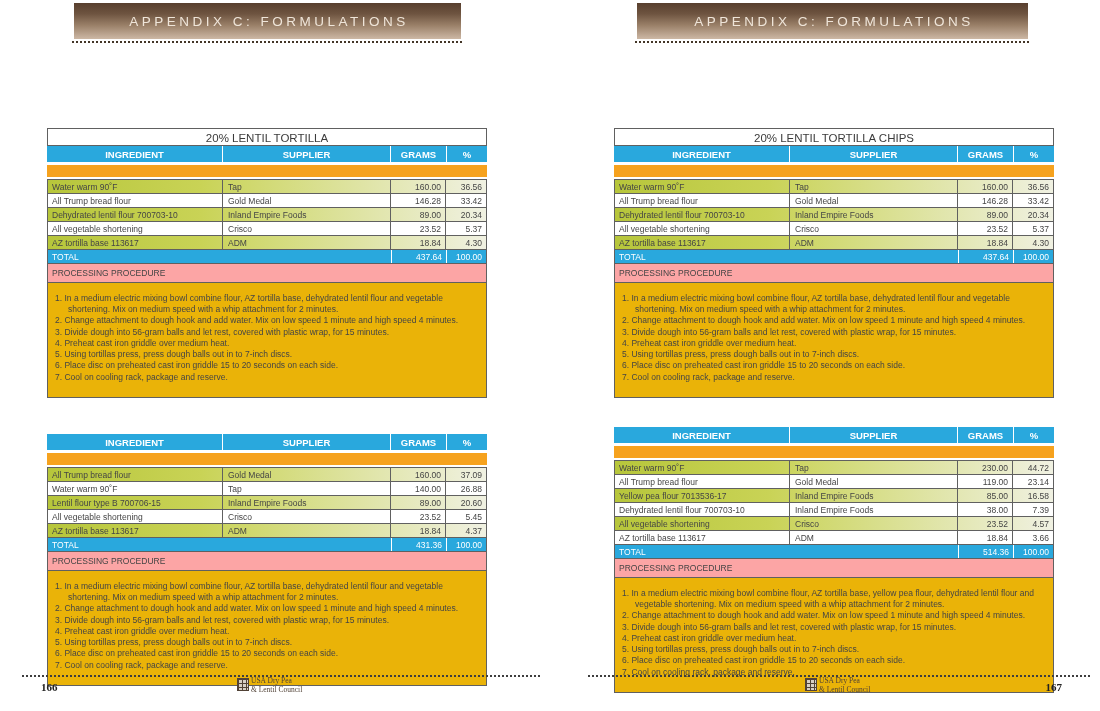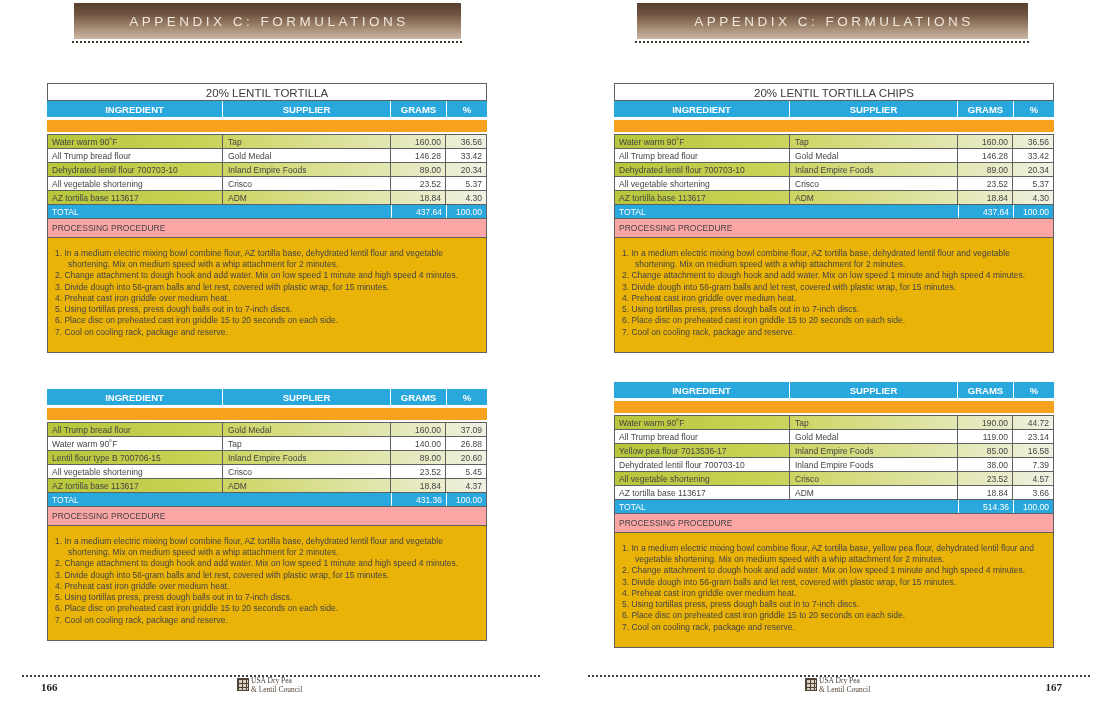--- a/index.html
+++ b/index.html
@@ -16,21 +16,21 @@
     display: flex; align-items: center; justify-content: center;
   }
   #page-left .banner { left: 74px; width: 387px; }
   #page-right .banner { left: 87px; width: 391px; }
   .banner span { color: #efe5d9; font-size: 13.5px; letter-spacing: 3.5px; padding-left: 3px; }
 
   .banner-dots { position: absolute; top: 41px; border-top: 2px dotted #443628; }
   #page-left .banner-dots { left: 72px; width: 390px; }
   #page-right .banner-dots { left: 85px; width: 394px; }
 
-  .ftable { position: absolute; width: 440px; background: #fff; }
+  .ftable { position: absolute; width: 440px; background: #fff; margin-top: 45px; }
   #page-left .ftable { left: 47px; }
   #page-right .ftable { left: 64px; }
   .pos-top { top: 83px; }
   #page-left .pos-bottom { top: 389px; }
   #page-right .pos-bottom { top: 382px; }
 
   .t-title {
     border: 1px solid #606060; background: #fff; text-align: center;
     font-size: 11.5px; color: #3b3b3b; height: 18px; line-height: 16px; padding-top: 1px;
   }
@@ -298,21 +298,21 @@
         <div class="t-hcell h-sup">SUPPLIER</div>
         <div class="t-hcell h-gr">GRAMS</div>
         <div class="t-hcell h-pc">%</div>
       </div>
       <div class="t-spacer"></div>
       <div class="t-orange"></div>
       <div class="t-spacer"></div>
       <div class="t-row shaded">
         <div class="t-cell c-ing">Water warm 90˚F</div>
         <div class="t-cell c-sup">Tap</div>
-        <div class="t-cell c-gr">190.00</div>
+        <div class="t-cell c-gr">230.00</div>
         <div class="t-cell c-pc">44.72</div>
       </div>
       <div class="t-row">
         <div class="t-cell c-ing">All Trump bread flour</div>
         <div class="t-cell c-sup">Gold Medal</div>
         <div class="t-cell c-gr">119.00</div>
         <div class="t-cell c-pc">23.14</div>
       </div>
       <div class="t-row shaded">
         <div class="t-cell c-ing">Yellow pea flour 7013536-17</div>

